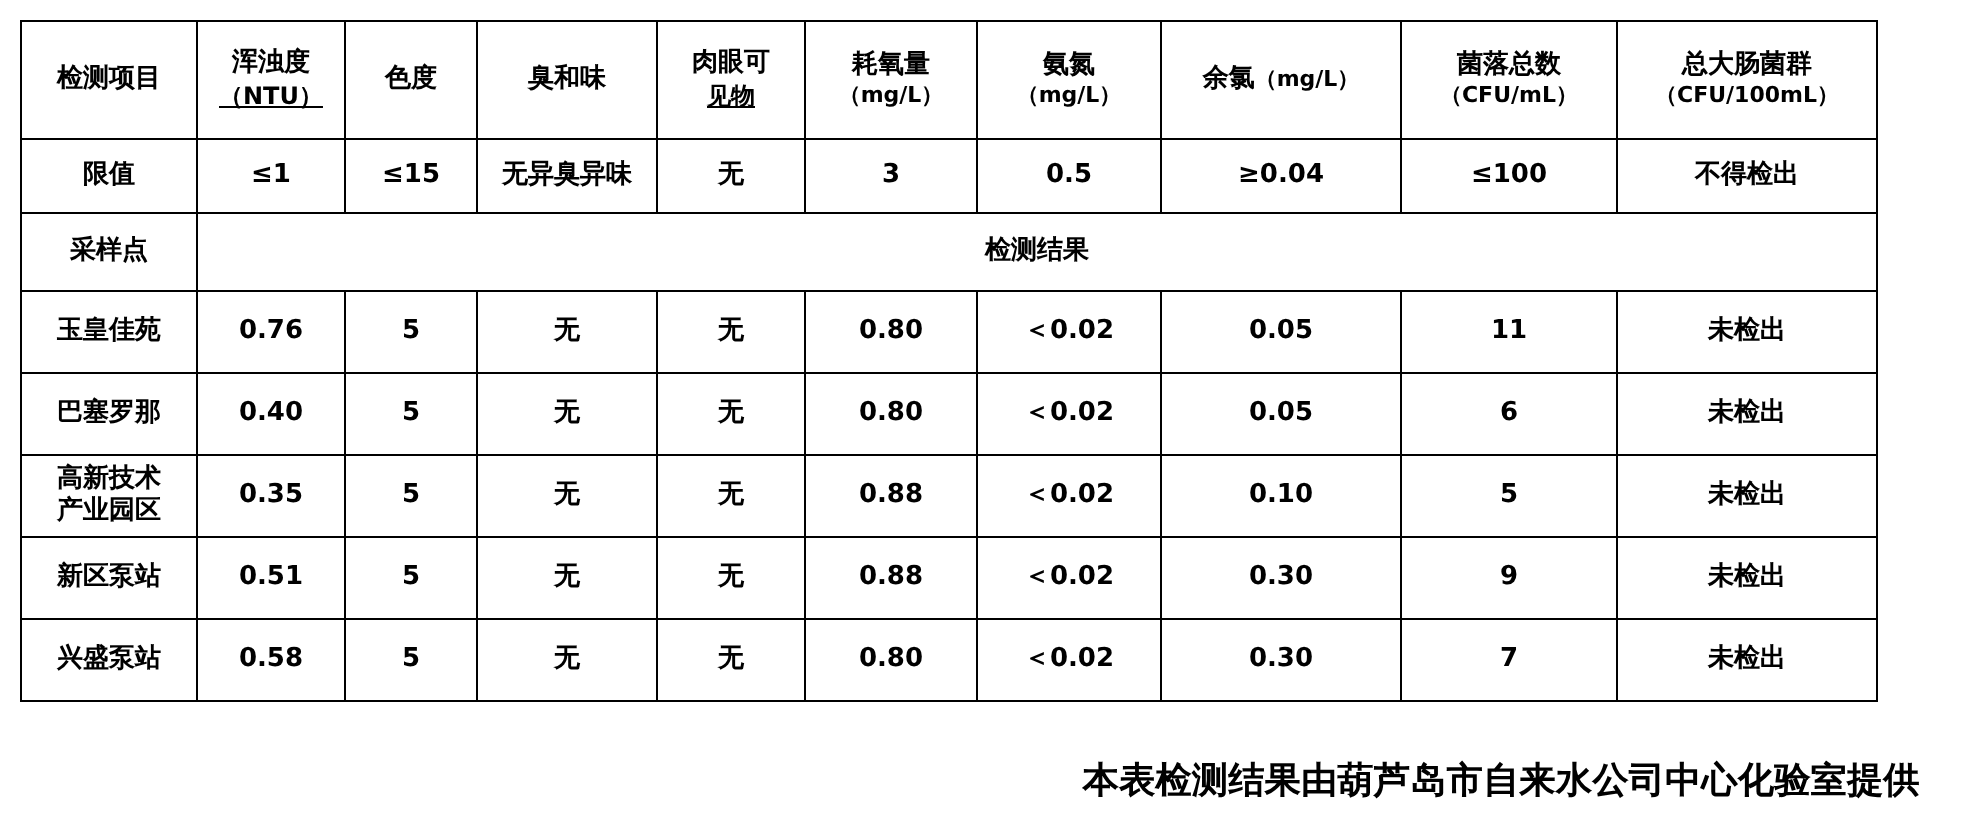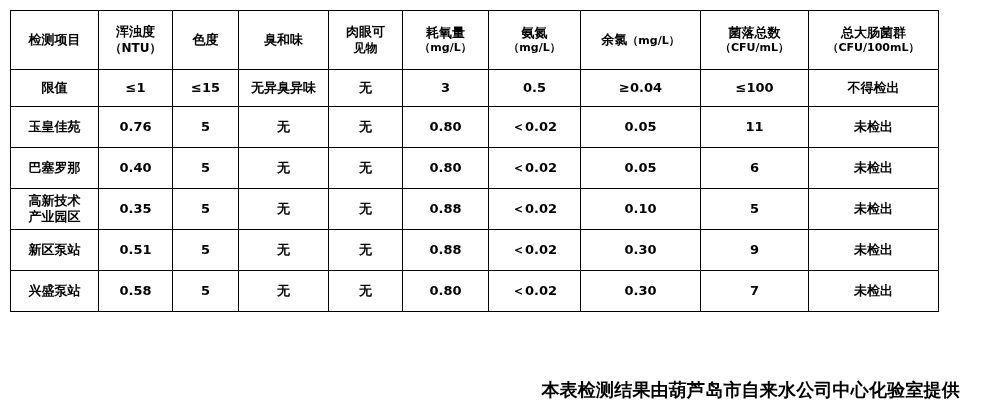--- a/index.html
+++ b/index.html
@@ -47,20 +47,21 @@
   col.c8 { width: 108px; }
   col.c9 { width: 130px; }
 
   .head-row td {
     height: 52px;
     font-size: 13px;
   }
   .head-row td .sub {
     display: block;
     font-size: 12px;
+    text-decoration: underline;
   }
   .unit-small {
     display: block;
     font-size: 11px;
   }
   .limit-row td {
     height: 30px;
     font-size: 14px;
   }
   .section-row td {
@@ -153,20 +154,24 @@
         <td>≤15</td>
         <td>无异臭异味</td>
         <td>无</td>
         <td>3</td>
         <td>0.5</td>
         <td>≥0.04</td>
         <td>≤100</td>
         <td>不得检出</td>
       </tr>
 
+      <tr class="section-row">
+        <td>采样点</td>
+        <td colspan="9">检测结果</td>
+      </tr>
 
       <tr class="data-row">
         <td class="site">
           <span class="two-line">玉皇佳苑</span>
         </td>
         <td>0.76</td>
         <td>5</td>
         <td>无</td>
         <td>无</td>
         <td>0.80</td>

